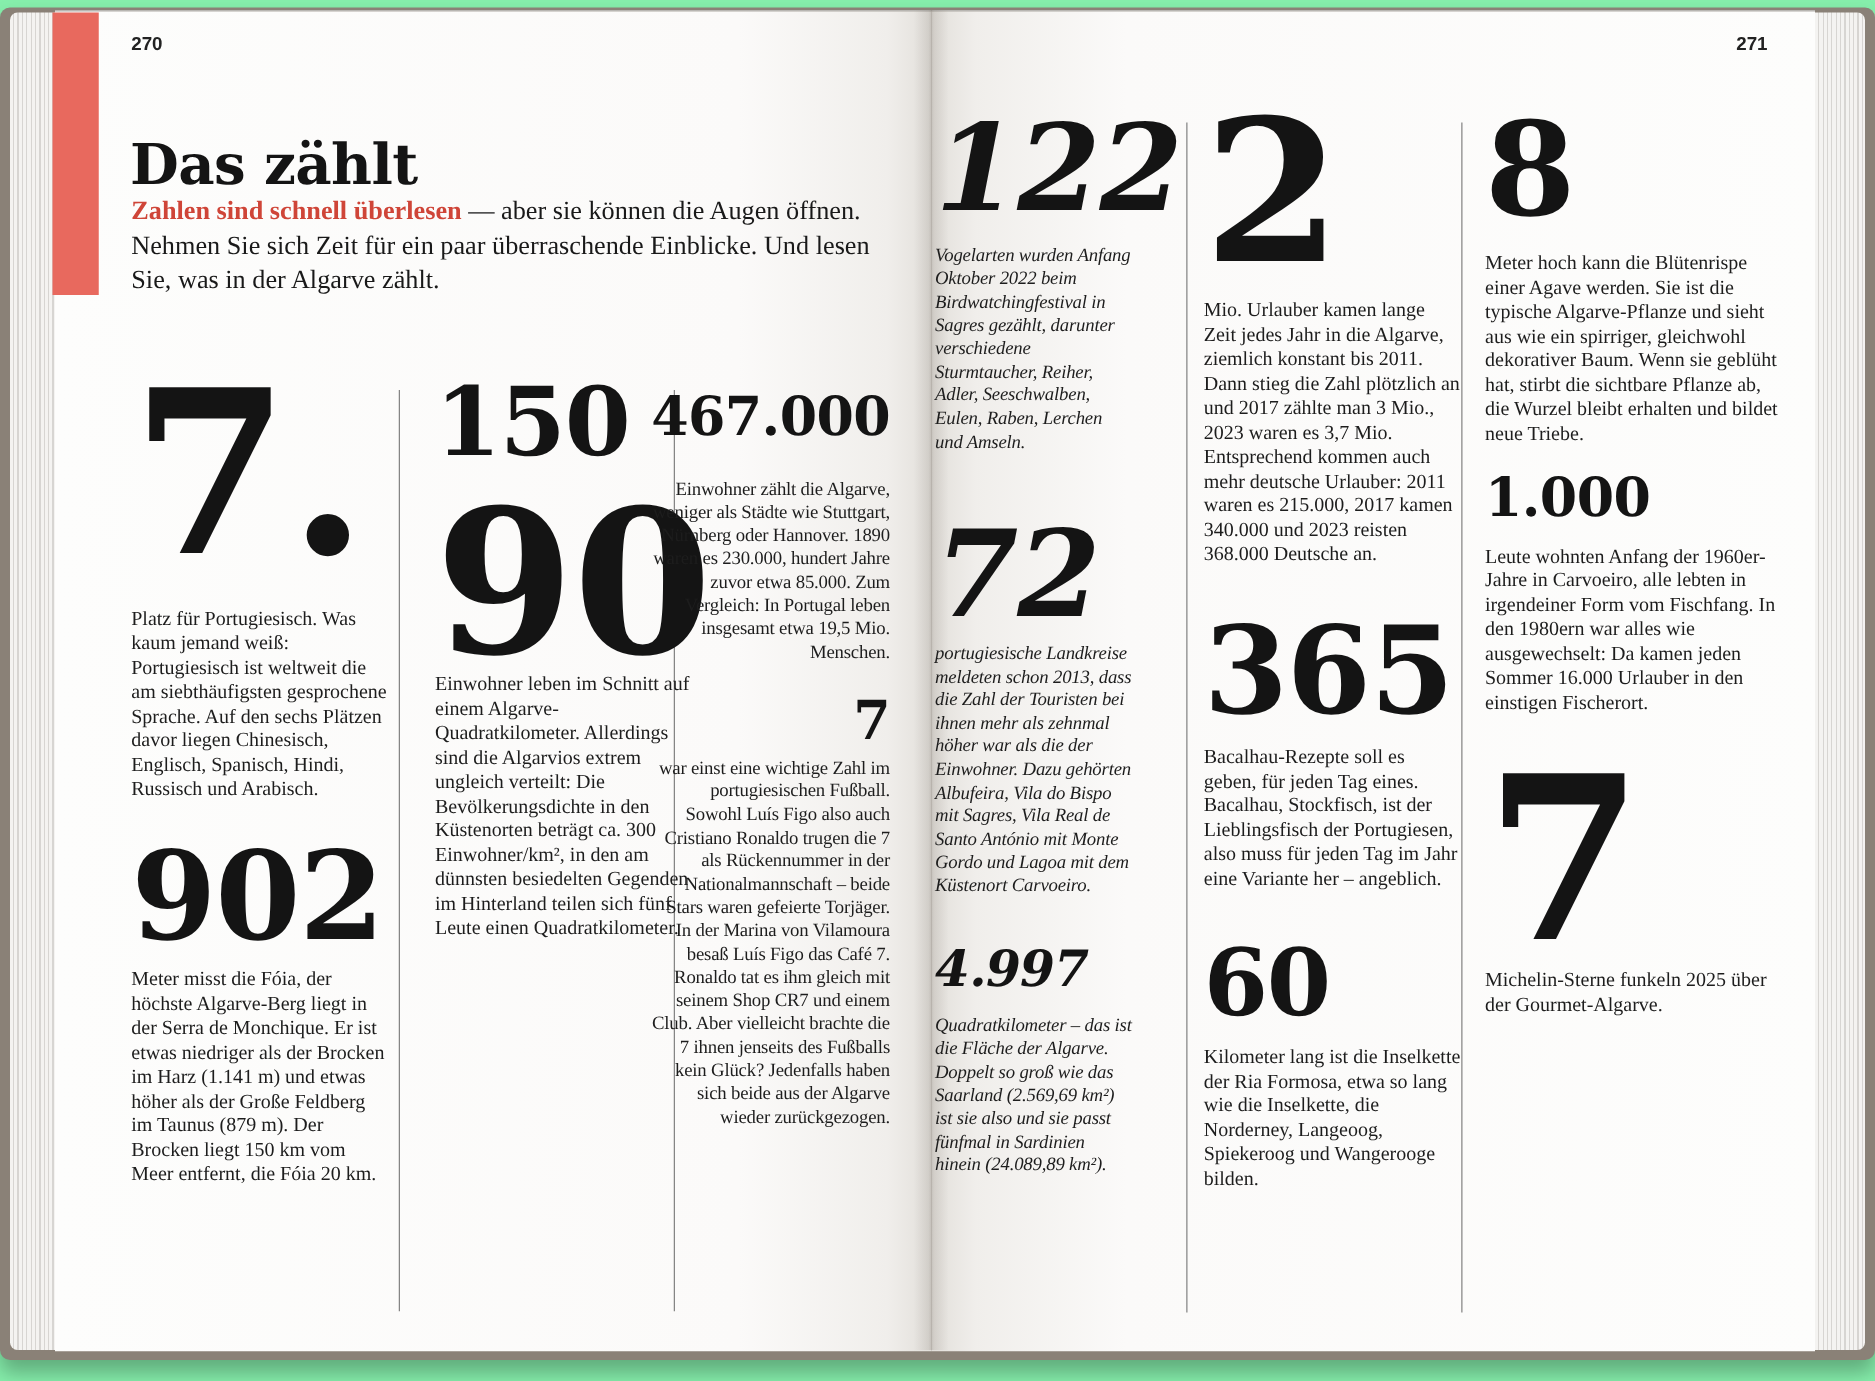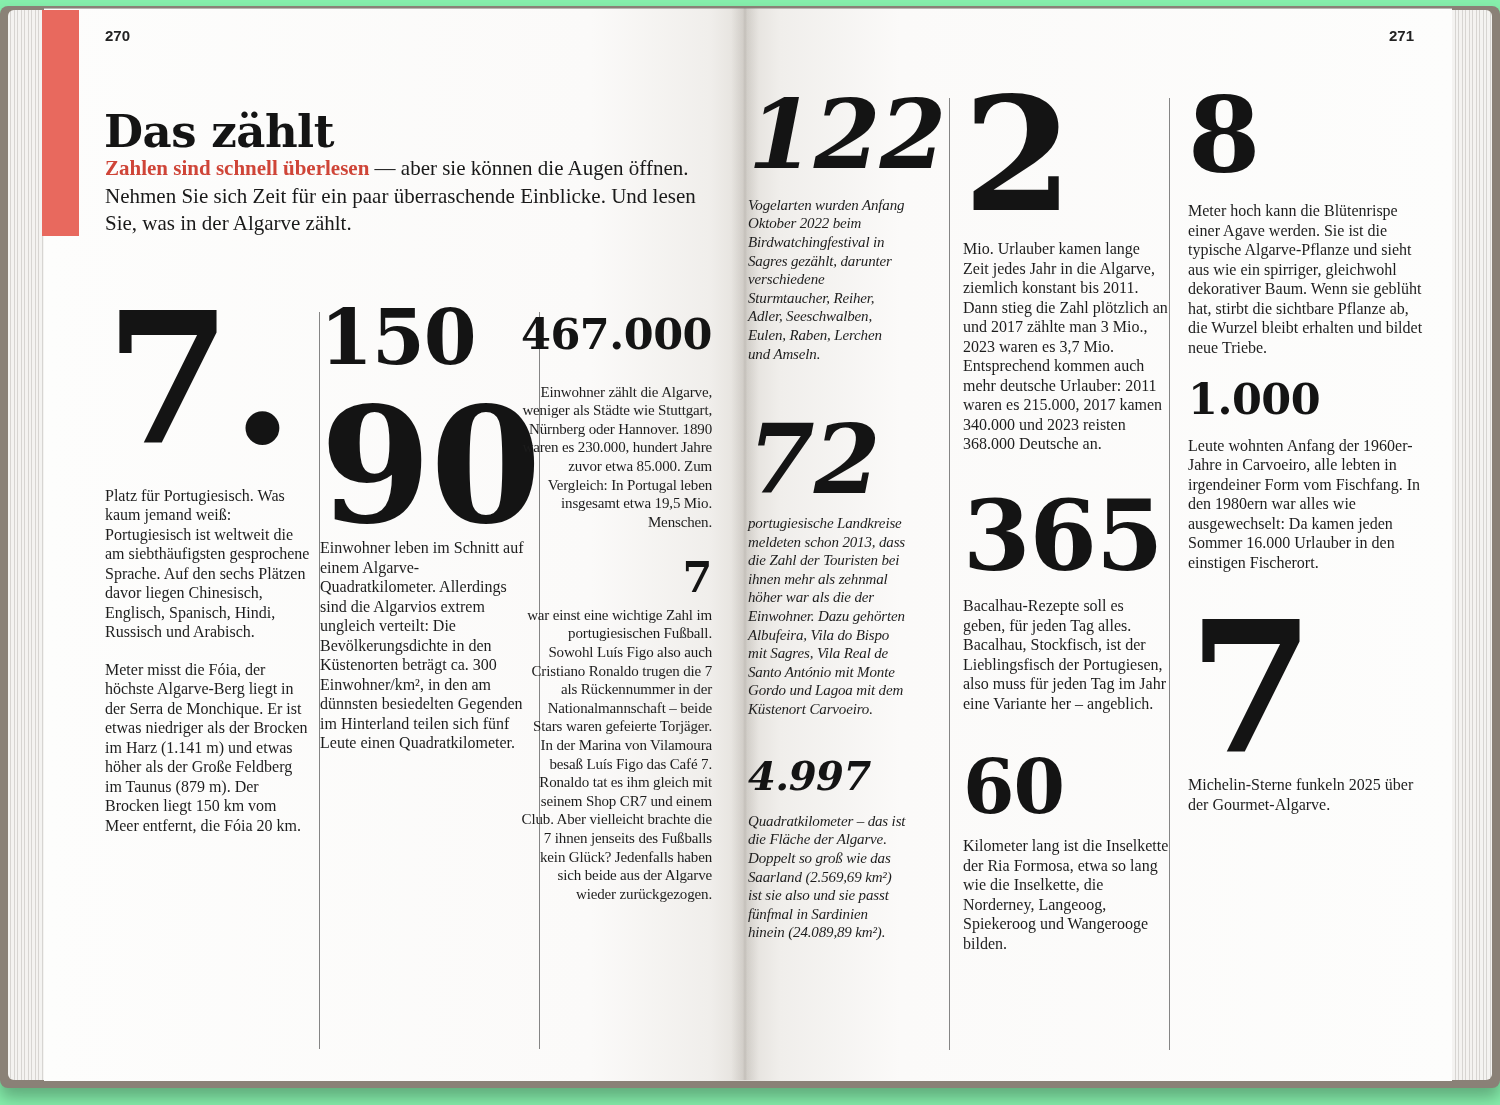--- a/index.html
+++ b/index.html
@@ -54,24 +54,25 @@
 
   <div class="vdiv" style="left:319px;top:312px;height:737px;"></div>
   <div class="vdiv" style="left:539px;top:312px;height:737px;"></div>
 
   <div class="vdiv" style="left:949px;top:98px;height:952px;"></div>
   <div class="vdiv" style="left:1169px;top:98px;height:952px;"></div>
 
   <div class="col" style="left:105px;top:308px;width:206px;">
     <div class="num" style="font-size:182px;">7.</div>
     <p class="cap" style="margin-top:36px;">Platz für Portugiesisch. Was kaum jemand weiß: Portugiesisch ist weltweit die am siebthäufigsten gesprochene Sprache. Auf den sechs Plätzen davor liegen Chinesisch, Englisch, Spanisch, Hindi, Russisch und Arabisch.</p>
+    <div class="num" style="font-size:98px;margin-top:38px;">902</div>
     <p class="cap" style="margin-top:18px;">Meter misst die Fóia, der höchste Algarve-Berg liegt in der Serra de Monchique. Er ist etwas niedriger als der Brocken im Harz (1.141 m) und etwas höher als der Große Feldberg im Taunus (879 m). Der Brocken liegt 150 km vom Meer entfernt, die Fóia 20 km.</p>
   </div>
 
-  <div class="col" style="left:320px;top:308px;width:206px;">
+  <div class="col" style="left:348px;top:308px;width:206px;">
     <div class="num" style="font-size:76px;">150</div>
     <div class="num" style="font-size:160px;margin-top:37px;">90</div>
     <p class="cap" style="margin-top:9px;">Einwohner leben im Schnitt auf einem Algarve-Quadratkilometer. Allerdings sind die Algarvios extrem ungleich verteilt: Die Bevölkerungsdichte in den Küstenorten beträgt ca. 300 Einwohner/km², in den am dünnsten besiedelten Gegenden im Hinterland teilen sich fünf Leute einen Quadratkilometer.</p>
   </div>
 
   <div class="col" style="left:520px;top:318px;width:192px;text-align:right;">
     <div class="num" style="font-size:43px;letter-spacing:-.5px;">467.000</div>
     <p class="cap narrow" style="margin-top:31px;">Einwohner zählt die Algarve, weniger als Städte wie Stuttgart, Nürnberg oder Hannover. 1890 waren es 230.000, hundert Jahre zuvor etwa 85.000. Zum Vergleich: In Portugal leben insgesamt etwa 19,5 Mio. Menschen.</p>
     <div class="num" style="font-size:43px;margin-top:30px;letter-spacing:-.5px;">7</div>
     <p class="cap narrow" style="margin-top:11px;">war einst eine wichtige Zahl im portugiesischen Fußball. Sowohl Luís Figo also auch Cristiano Ronaldo trugen die 7 als Rückennummer in der Nationalmannschaft – beide Stars waren gefeierte Torjäger. In der Marina von Vilamoura besaß Luís Figo das Café 7. Ronaldo tat es ihm gleich mit seinem Shop CR7 und einem Club. Aber vielleicht brachte die 7 ihnen jenseits des Fußballs kein Glück? Jedenfalls haben sich beide aus der Algarve wieder zurückgezogen.</p>
@@ -83,21 +84,21 @@
     <div class="num" style="font-size:96px;margin-top:60px;">72</div>
     <p class="cap narrow" style="margin-top:16px;">portugiesische Landkreise meldeten schon 2013, dass die Zahl der Touristen bei ihnen mehr als zehnmal höher war als die der Einwohner. Dazu gehörten Albufeira, Vila do Bispo mit Sagres, Vila Real de Santo António mit Monte Gordo und Lagoa mit dem Küstenort Carvoeiro.</p>
     <div class="num" style="font-size:40px;margin-top:41px;letter-spacing:-.5px;">4.997</div>
     <p class="cap narrow" style="margin-top:21px;">Quadratkilometer – das ist die Fläche der Algarve. Doppelt so groß wie das Saarland (2.569,69 km²) ist sie also und sie passt fünfmal in Sardinien hinein (24.089,89 km²).</p>
   </div>
 
   <div class="col" style="left:963px;top:93px;width:206px;">
     <div class="num" style="font-size:158px;">2</div>
     <p class="cap" style="margin-top:23px;">Mio. Urlauber kamen lange Zeit jedes Jahr in die Algarve, ziemlich konstant bis 2011. Dann stieg die Zahl plötzlich an und 2017 zählte man 3 Mio., 2023 waren es 3,7 Mio. Entsprechend kommen auch mehr deutsche Urlauber: 2011 waren es 215.000, 2017 kamen 340.000 und 2023 reisten 368.000 Deutsche an.</p>
     <div class="num" style="font-size:97px;margin-top:45px;">365</div>
-    <p class="cap" style="margin-top:22px;">Bacalhau-Rezepte soll es geben, für jeden Tag alles. Bacalhau, Stockfisch, ist der Lieblingsfisch der Portugiesen, also muss für jeden Tag im Jahr eine Variante her – angeblich.</p>
+    <p class="cap" style="margin-top:22px;">Bacalhau-Rezepte soll es geben, für jeden Tag eines. Bacalhau, Stockfisch, ist der Lieblingsfisch der Portugiesen, also muss für jeden Tag im Jahr eine Variante her – angeblich.</p>
     <div class="num" style="font-size:74px;margin-top:46px;">60</div>
     <p class="cap" style="margin-top:19px;">Kilometer lang ist die Inselkette der Ria Formosa, etwa so lang wie die Inselkette, die Norderney, Langeoog, Spiekeroog und Wangerooge bilden.</p>
   </div>
 
   <div class="col" style="left:1188px;top:95px;width:236px;">
     <div class="num" style="font-size:104px;">8</div>
     <p class="cap" style="margin-top:25px;">Meter hoch kann die Blütenrispe einer Agave werden. Sie ist die typische Algarve-Pflanze und sieht aus wie ein spirriger, gleichwohl dekorativer Baum. Wenn sie geblüht hat, stirbt die sichtbare Pflanze ab, die Wurzel bleibt erhalten und bildet neue Triebe.</p>
     <div class="num" style="font-size:43px;margin-top:26px;letter-spacing:-.5px;">1.000</div>
     <p class="cap" style="margin-top:19px;">Leute wohnten Anfang der 1960er-Jahre in Carvoeiro, alle lebten in irgendeiner Form vom Fischfang. In den 1980ern war alles wie ausgewechselt: Da kamen jeden Sommer 16.000 Urlauber in den einstigen Fischerort.</p>
     <div class="num" style="font-size:182px;margin-top:45px;">7</div>

